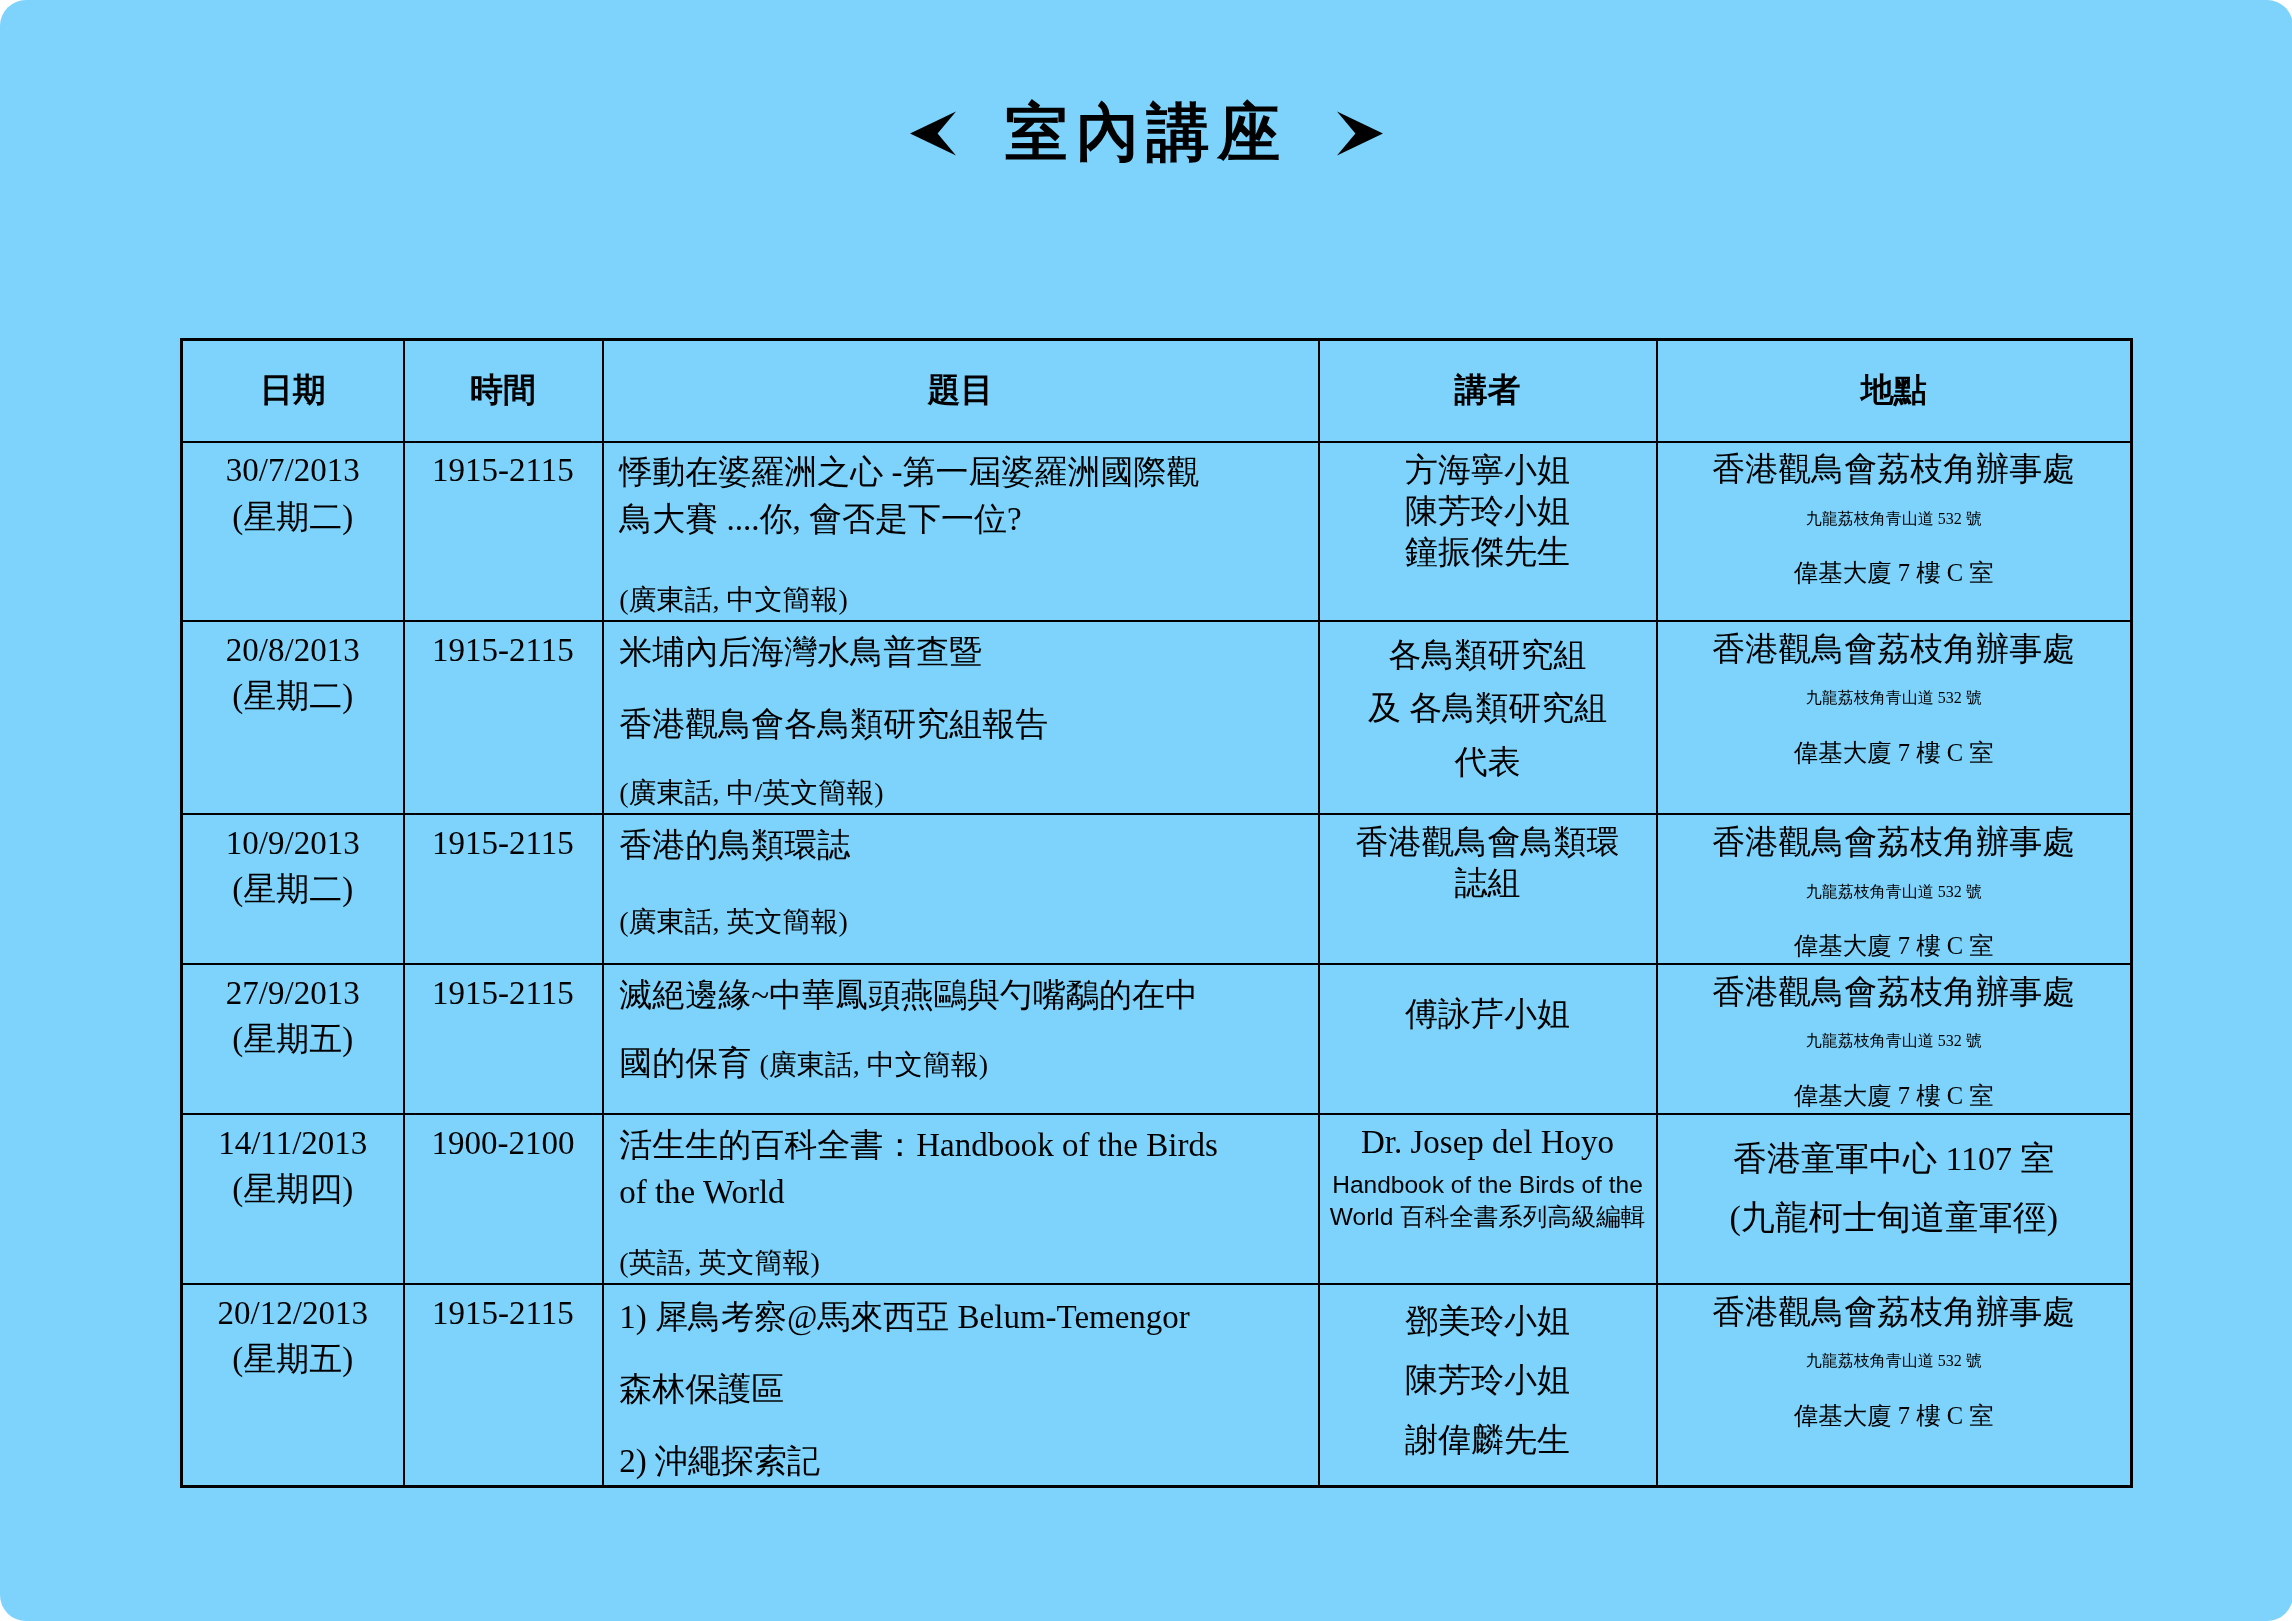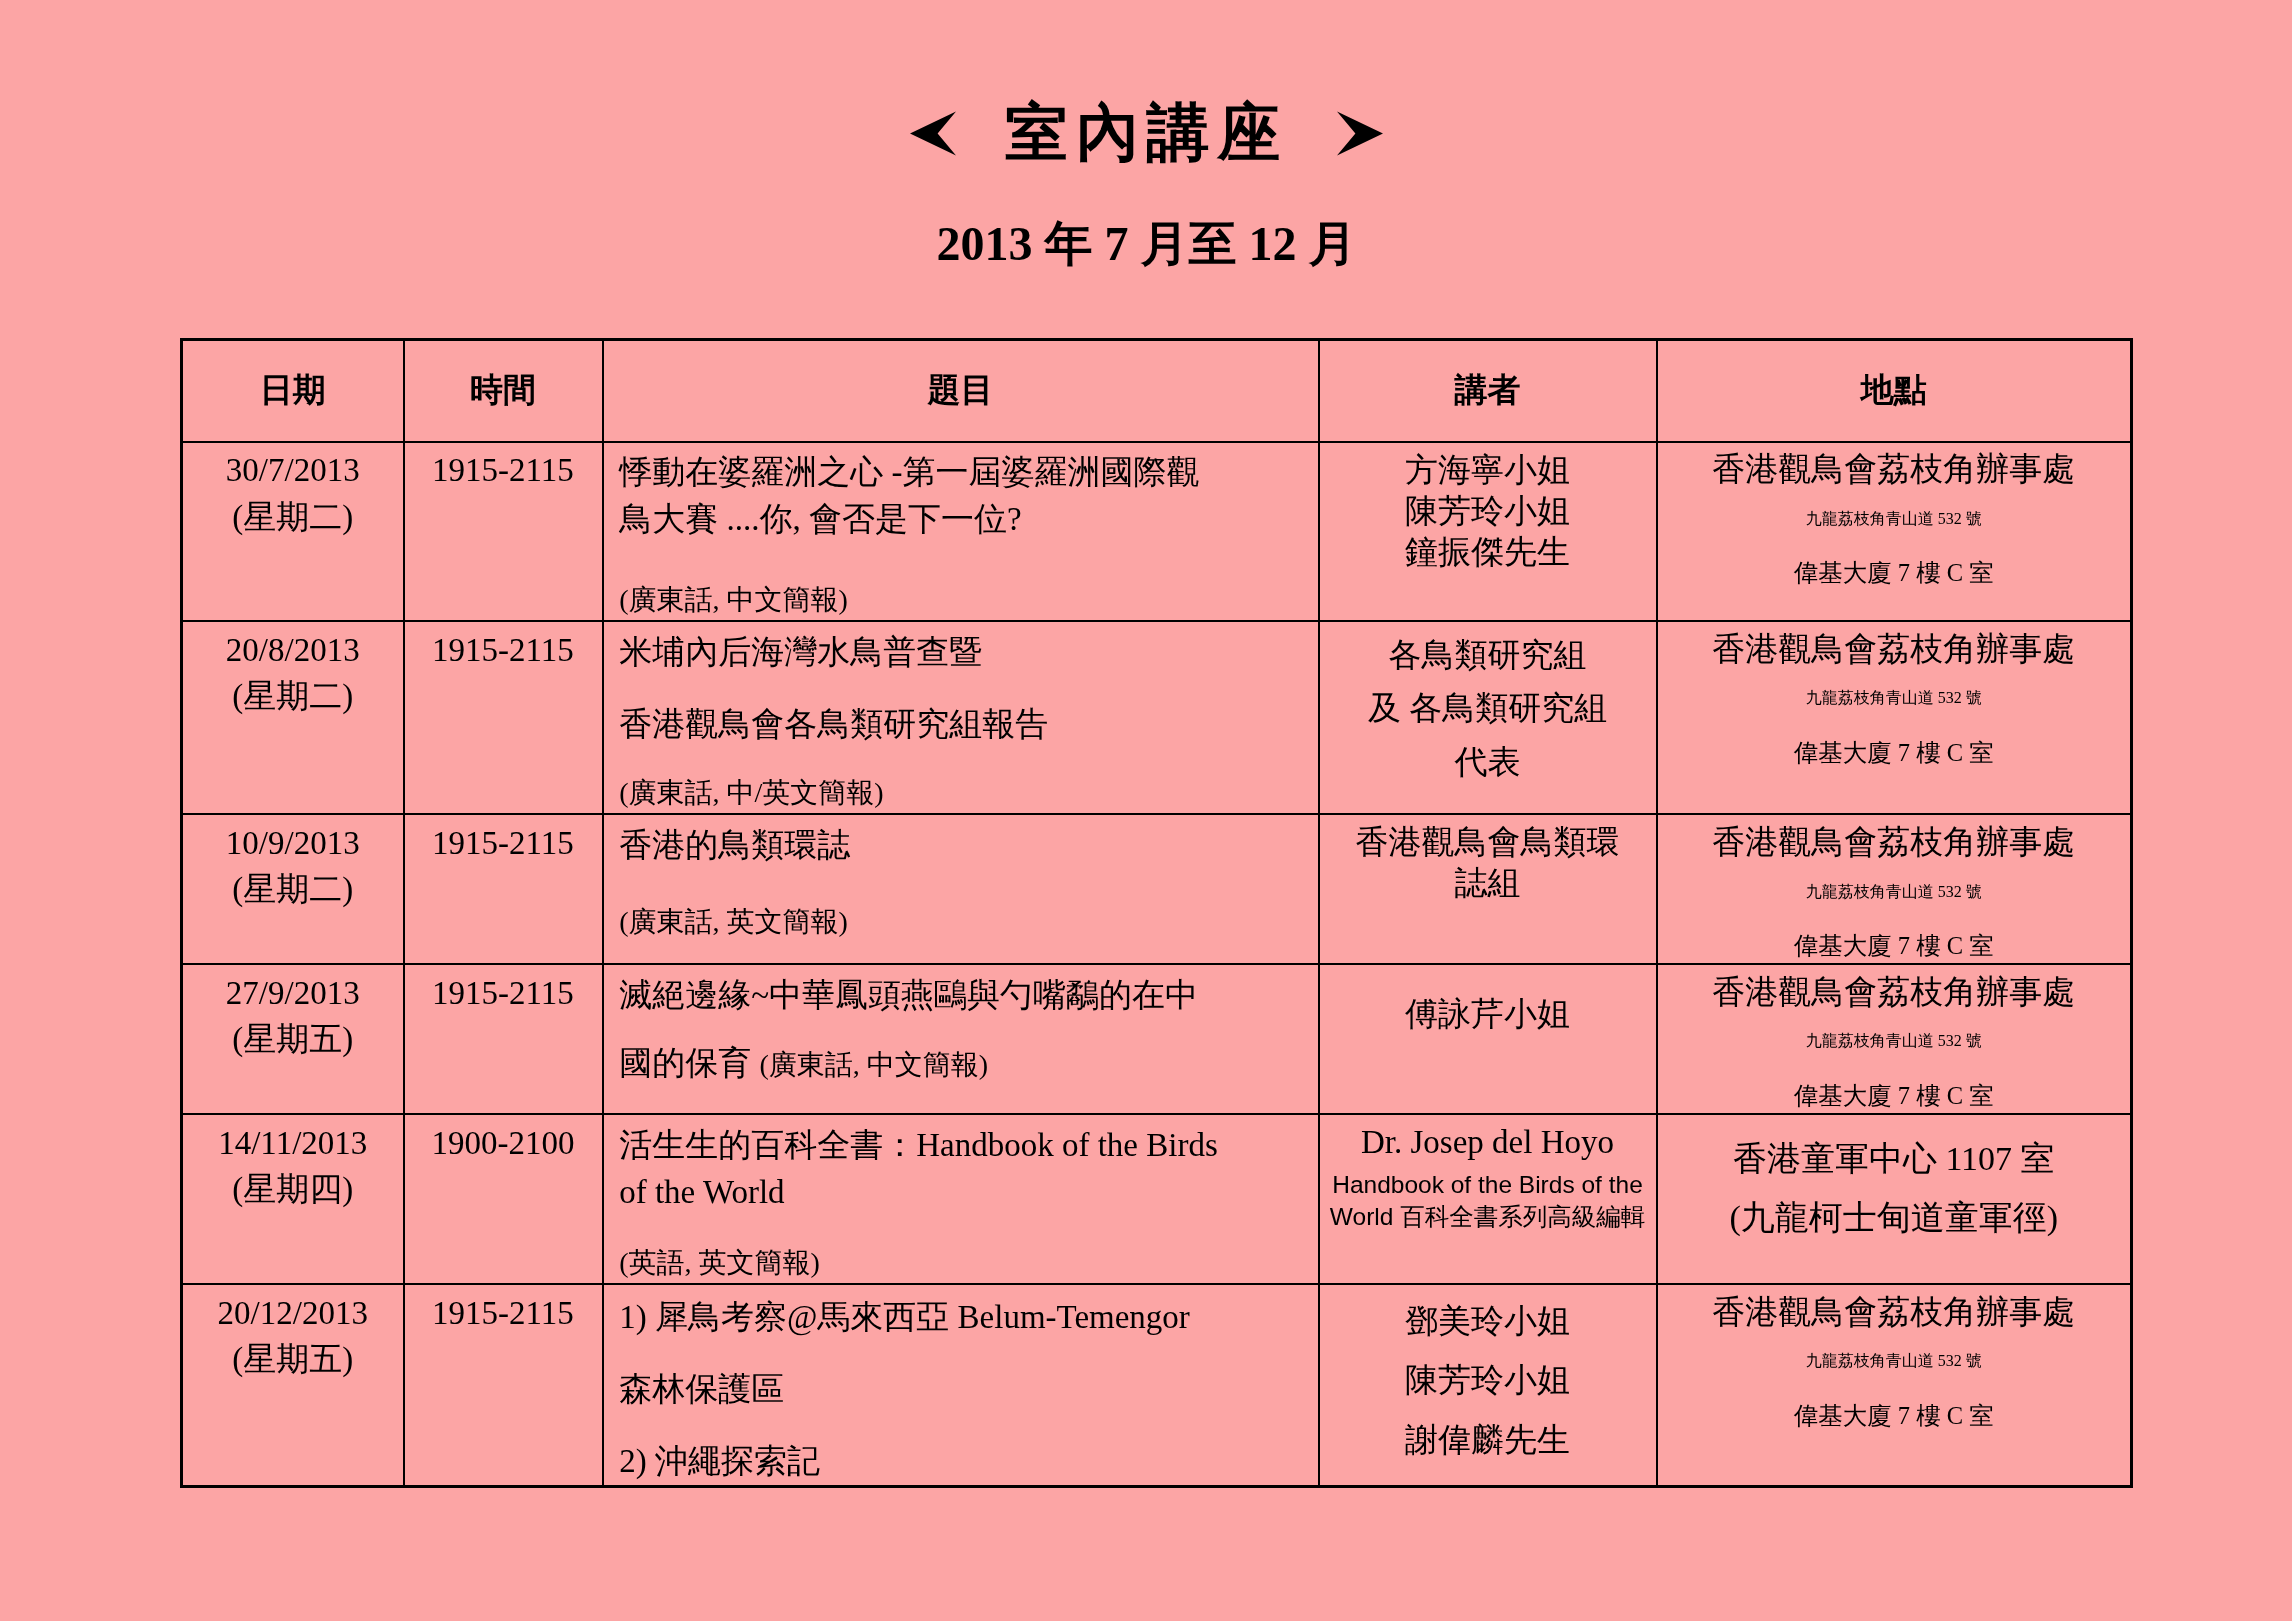--- a/index.html
+++ b/index.html
@@ -1,18 +1,18 @@
 <!DOCTYPE html>
 <html><head>
 <meta charset="utf-8">
 <style>
   html,body{margin:0;padding:0;background:#ffffff;}
   .page{
-    position:relative;width:2293px;height:1621px;background:#fca5a5;
-    color:#000;font-family:"Liberation Serif","DejaVu Serif",serif;
+    position:relative;width:2293px;height:1621px;background:#7dd3fc;
+    color:#000;font-family:"Liberation Serif","DejaVu Serif",serif;border-radius:26px;
   }
   .title-row{
     position:absolute;top:102px;left:0;width:100%;
     display:flex;justify-content:center;align-items:center;gap:49px;
   }
   .title-text{font-size:63px;font-weight:bold;letter-spacing:7.8px;line-height:1;}
   .arrow-icon{width:46px;height:53px;display:block;}
   .subtitle{
     position:absolute;top:220px;left:0;width:100%;
     text-align:center;font-size:48px;font-weight:bold;line-height:1;
@@ -62,21 +62,20 @@
   <div class="title-row">
     <svg class="arrow-icon" viewBox="0 0 100 100">
       <path d="M100,2 L0,50 L100,98 L60,50 Z" fill="#000"></path>
     </svg>
     <span class="title-text">室內講座</span>
     <svg class="arrow-icon" viewBox="0 0 100 100">
       <path d="M0,2 L100,50 L0,98 L40,50 Z" fill="#000"></path>
     </svg>
   </div>
 
-  <div class="subtitle">2013 年 7 月至 12 月</div>
 
   <table class="lectures">
     <colgroup>
       <col style="width:222px">
         <col style="width:199px">
         <col style="width:716px">
       <col style="width:338px">
         <col style="width:475px">
     </colgroup>
     <thead>

